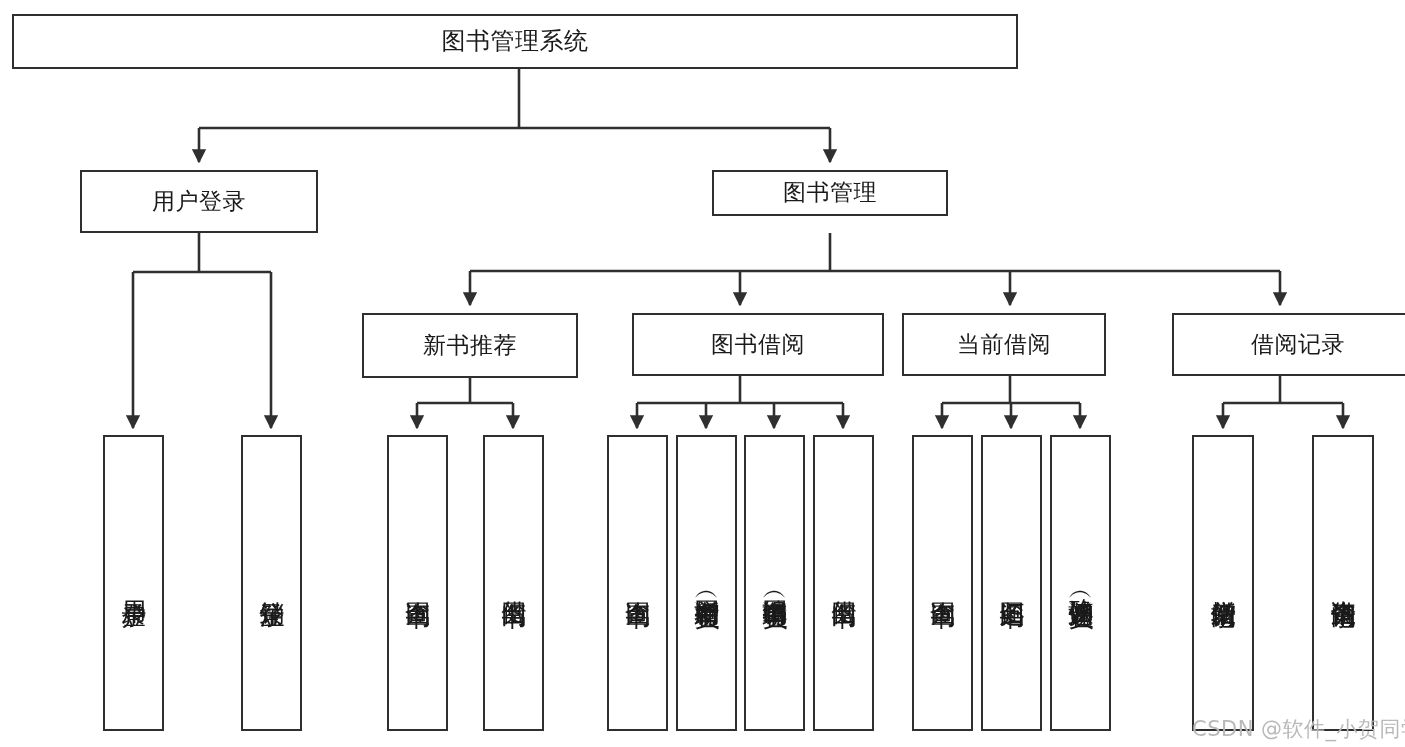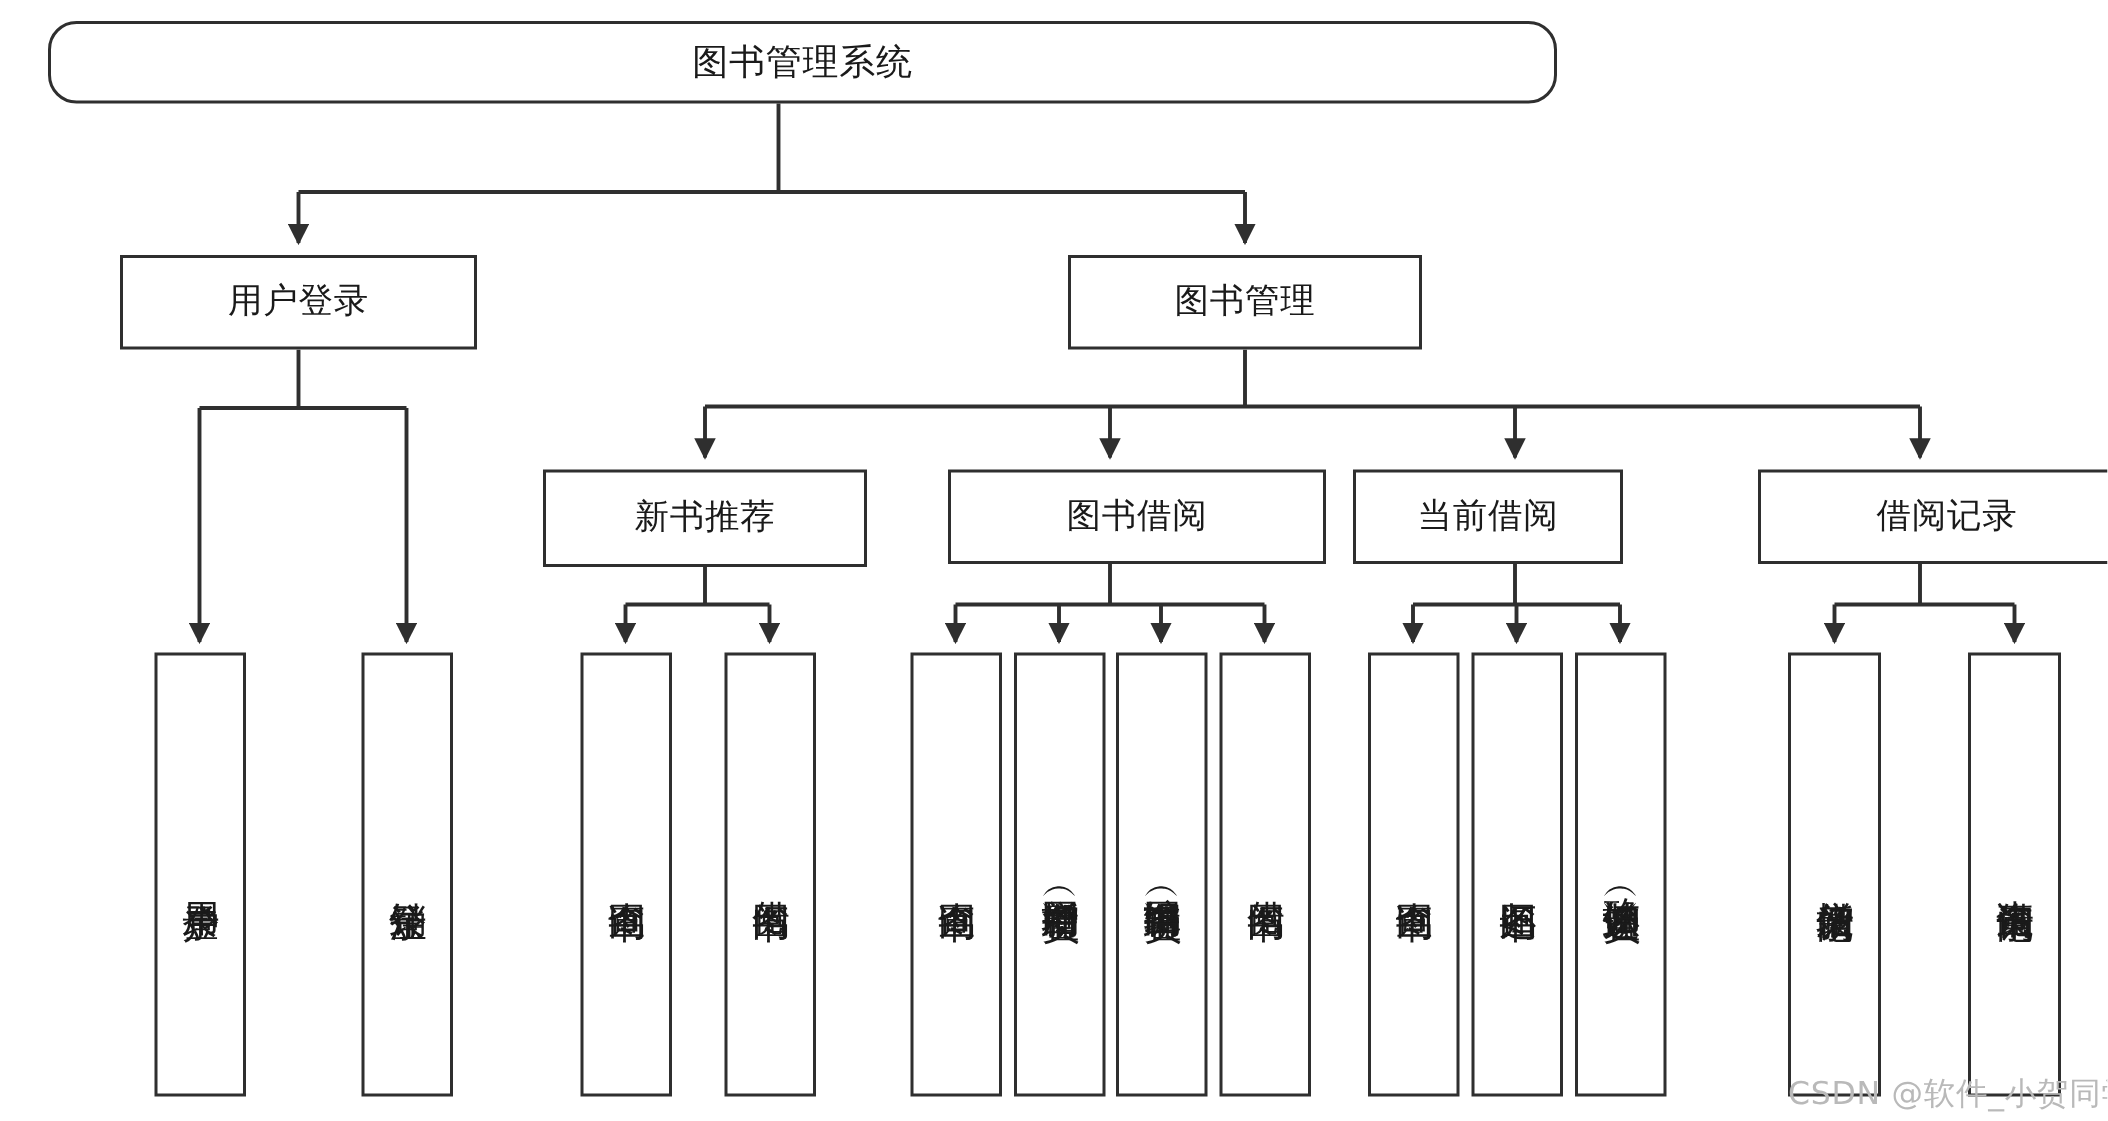--- a/index.html
+++ b/index.html
@@ -118,38 +118,38 @@
       <path d="M 1011 403 L 1011 428" marker-end="url(#arrow)"></path>
       <path d="M 1080 403 L 1080 428" marker-end="url(#arrow)"></path>
 
       <path d="M 1280 376 L 1280 403"></path>
       <path d="M 1223 403 L 1343 403"></path>
       <path d="M 1223 403 L 1223 428" marker-end="url(#arrow)"></path>
       <path d="M 1343 403 L 1343 428" marker-end="url(#arrow)"></path>
     </g>
   </svg>
 
-  <div class="node node-h node-root" style="left:32px; top:14px; width:1006px; height:55px;border-radius:19px;">
+  <div class="node node-h node-root" style="left:12px; top:14px; width:1006px; height:55px;">
     <span>图书管理系统</span>
   </div>
 
   <div class="node node-h" style="left:80px; top:170px; width:238px; height:63px;">
     <span>用户登录</span>
   </div>
-  <div class="node node-h" style="left:712px; top:170px; width:236px; height:63px;">
+  <div class="node node-h" style="left:712px; top:170px; width:236px; height:46px;">
     <span>图书管理</span>
   </div>
 
   <div class="node node-h" style="left:362px; top:313px; width:216px; height:65px;">
     <span>新书推荐</span>
   </div>
   <div class="node node-h" style="left:632px; top:313px; width:252px; height:63px;">
     <span>图书借阅</span>
   </div>
-  <div class="node node-h" style="left:902px; top:313px; width:180px; height:63px;">
+  <div class="node node-h" style="left:902px; top:313px; width:204px; height:63px;">
     <span>当前借阅</span>
   </div>
   <div class="node node-h" style="left:1172px; top:313px; width:252px; height:63px;">
     <span>借阅记录</span>
   </div>
 
   <div class="node node-v" style="left:103px; top:435px; width:61px; height:296px;">
     <span class="vlabel">用户登录</span>
   </div>
   <div class="node node-v" style="left:241px; top:435px; width:61px; height:296px;">

